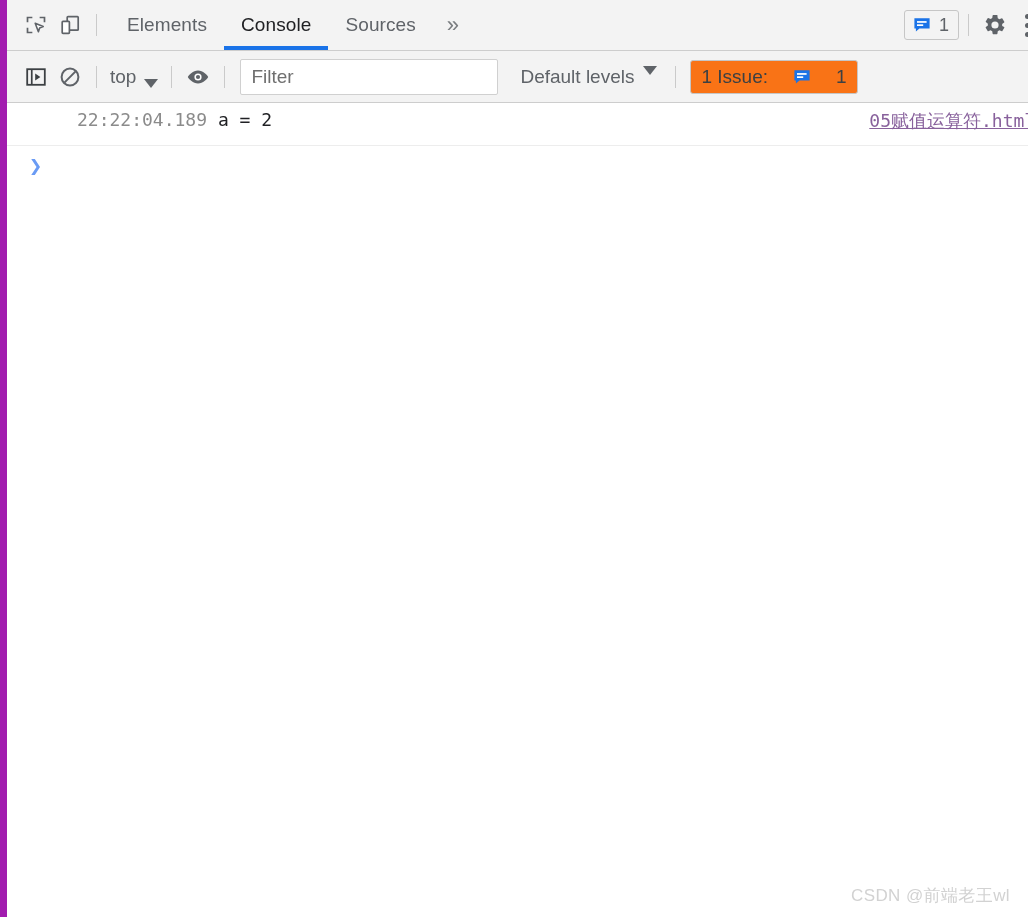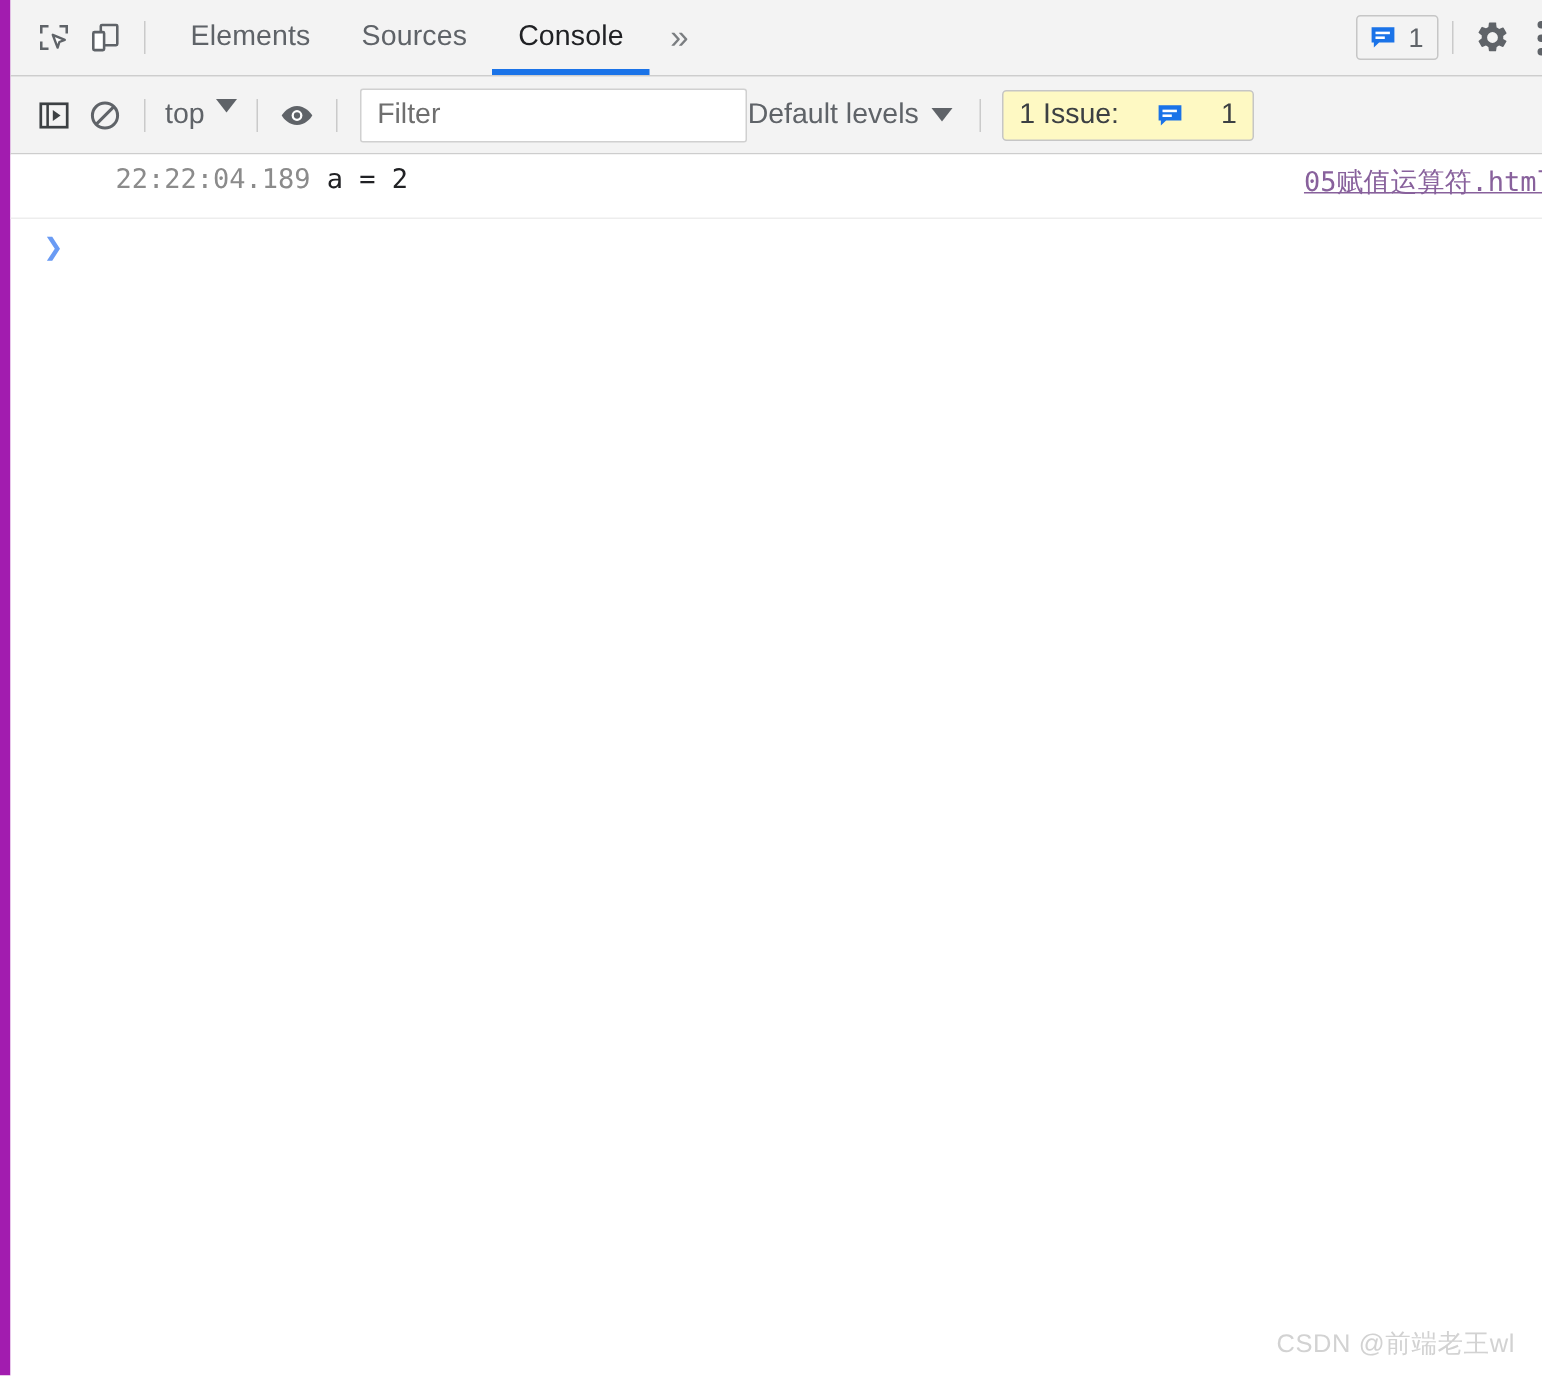--- a/index.html
+++ b/index.html
@@ -139,21 +139,21 @@
     min-height: 52px;
     background: #f3f3f3;
     display: flex;
     align-items: center;
     border-bottom: 1px solid #cdcdcd;
     box-sizing: border-box;
     padding-left: 12px;
   }
   .ctx-select {
     display: flex;
-    align-items: flex-start;
+    align-items: flex-end;
     gap: 8px;
     font-size: 19px;
     color: #5f6368;
     cursor: pointer;
     padding: 0 4px;
   }
   .caret {
     width: 0;
     height: 0;
     border-left: 7px solid transparent;
@@ -171,34 +171,34 @@
     font-size: 19px;
     color: #202124;
     padding: 0 10px;
     box-sizing: border-box;
     font-family: "Liberation Sans", sans-serif;
     outline: none;
   }
   .filter-input::placeholder { color: #6f6f6f; opacity: 1; }
   .levels {
     display: flex;
-    align-items: center;
     gap: 9px;
     font-size: 19px;
     color: #5f6368;
     cursor: pointer;
+    margin-left: 22px;
   }
   .toolbar-issue {
     display: flex;
     align-items: center;
     gap: 24px;
     border: 1px solid #c6c6c6;
     border-radius: 3px;
     padding: 5px 10px;
-    background: #fef9c3;
+    background: #f97316;
     cursor: pointer;
     font-size: 19px;
     color: #3c4043;
     height: 34px;
     box-sizing: border-box;
     white-space: nowrap;
     text-align: right;
   }
 
   
@@ -296,25 +296,25 @@
         </svg>
       </div>
 
       <div class="vsep"></div>
     </div>
 
     <div class="tabs">
       <div class="tab">
         <span>Elements</span>
       </div>
+      <div class="tab active">
+        <span>Console</span>
+      </div>
       <div class="tab">
         <span>Sources</span>
-      </div>
-      <div class="tab active">
-        <span>Console</span>
       </div>
       <div class="tab-more">
         <span>»</span>
       </div>
     </div>
 
     <div class="tabbar-spacer"></div>
 
     <div class="tabbar-right">
       <div class="issue-chip">

